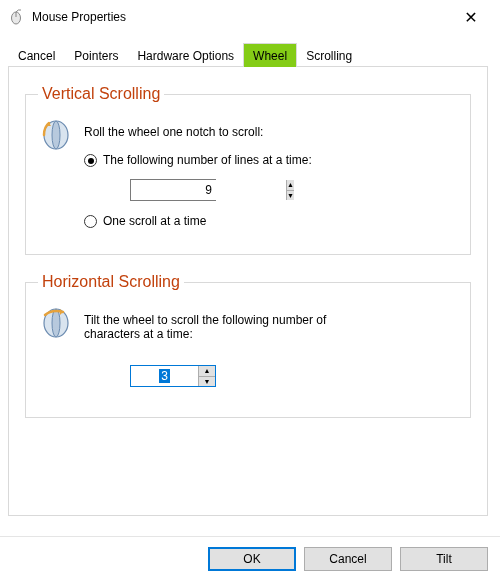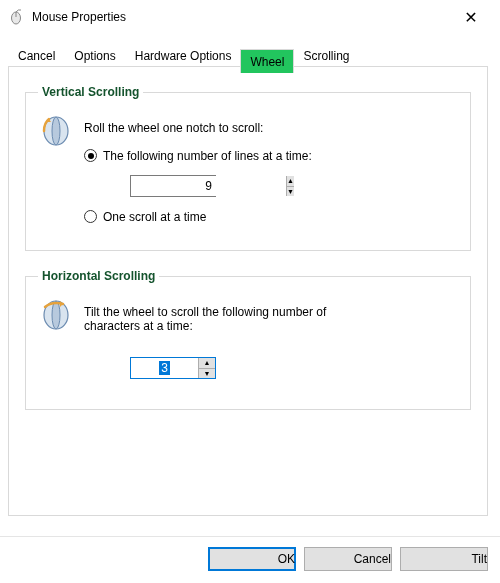--- a/index.html
+++ b/index.html
@@ -5,40 +5,40 @@
   * { box-sizing: border-box; font-family: "Segoe UI", Tahoma, sans-serif; }
   body { margin: 0; background: #fff; width: 500px; height: 583px; overflow: hidden; }
   .window { width: 500px; height: 583px; background: #fff; display: flex; flex-direction: column; }
   .titlebar { height: 34px; display: flex; align-items: center; padding: 0 6px 0 8px; }
   .titlebar .icon { width: 16px; height: 16px; margin-right: 8px; }
   .titlebar .title { font-size: 12px; color: #000; flex: 1; }
   .titlebar .close { width: 46px; height: 30px; display: flex; align-items: center; justify-content: center; }
   .content { flex: 1; padding: 8px 12px 0 8px; }
   .tabs { display: flex; align-items: flex-end; position: relative; z-index: 2; }
   .tab { font-size: 12px; padding: 4px 9px 3px 9px; border: 1px solid transparent; border-bottom: none; color: #000; cursor: default; margin-right: -1px; background: transparent; }
-  .tab.active { border-color: #d9d9d9; background: #22c55e; position: relative; top: 7px; padding-top: 5px; padding-bottom: 4px; }
+  .tab.active { border-color: #d9d9d9; background: #84cc16; position: relative; top: 1px; padding-top: 5px; padding-bottom: 4px; }
   .tab-panel { border: 1px solid #d9d9d9; background: #fff; padding: 18px 16px 16px 16px; height: 450px; position: relative; z-index: 1; }
   fieldset { border: 1px solid #d9d9d9; margin: 0 0 18px 0; padding: 12px 12px 20px 12px; }
-  legend { font-size: 12px; color: #14532d; padding: 0 4px; font-weight: bold; }
+  legend { font-size: 16px; color: #c2410c; padding: 0 4px; }
   .group-body { display: flex; align-items: flex-start; }
   .group-icon { width: 36px; height: 36px; flex-shrink: 0; margin-right: 10px; margin-top: 2px; }
   .group-text { flex: 1; font-size: 12px; color: #000; }
   .desc { margin: 10px 0 14px 0; }
-  .radio-row { display: flex; align-items: flex-start; margin: 3px 0 6px 0; }
+  .radio-row { display: flex; align-items: flex-end; margin: 3px 0 6px 0; }
   .radio { width: 13px; height: 13px; border: 1px solid #333; border-radius: 50%; margin-right: 6px; display: inline-flex; align-items: center; justify-content: center; flex-shrink: 0; }
   .radio.checked::after { content: ""; width: 6px; height: 6px; border-radius: 50%; background: #000; display: block; }
   .spinner { display: inline-flex; align-items: stretch; border: 1px solid #7a7a7a; height: 22px; width: 86px; margin-left: 46px; margin-top: 6px; margin-bottom: 10px; }
   .spinner .val { flex: 1; text-align: center; font-size: 12px; border: none; outline: none; background: #fff; padding: 0; }
   .spinner .arrows { width: 17px; border-left: 1px solid #adadad; display: flex; flex-direction: column; }
   .spinner .arrow { flex: 1; background: #e1e1e1; display: flex; align-items: center; justify-content: center; font-size: 7px; color: #000; }
   .spinner .arrow:first-child { border-bottom: 1px solid #adadad; }
   .spinner.focused { border-color: #0078d7; }
   .sep { height: 1px; background: #e5e5e5; margin-right: -12px; margin-left: -8px; }
   .buttons { display: flex; justify-content: flex-end; padding: 10px 12px 12px 12px; gap: 8px; }
-  .btn { width: 88px; height: 24px; font-size: 12px; background: #e1e1e1; border: 1px solid #adadad; text-align: right; line-height: 22px; cursor: default; }
+  .btn { width: 88px; height: 24px; font-size: 12px; background: #e1e1e1; border: 1px solid #adadad; text-align: center; line-height: 22px; cursor: default; }
   .btn.default { border: 1px solid #0078d7; box-shadow: inset 0 0 0 1px #0078d7; }
 </style>
 </head>
 <body>
 
 <div class="window">
   <div class="titlebar">
     <span class="icon">
       <svg viewBox="0 0 16 16">
           <ellipse cx="8" cy="9" rx="4.5" ry="6" fill="#e8e8e8" stroke="#888" stroke-width="1"></ellipse>
@@ -48,21 +48,21 @@
     </span>
     <span class="title">Mouse Properties</span>
     <div class="close">
       <span>✕</span>
     </div>
   </div>
 
   <div class="content">
     <div class="tabs">
       <div class="tab">Cancel</div>
-      <div class="tab">Options</div>
+      <div class="tab">Pointers</div>
       <div class="tab">Hardware Options</div>
       <div class="tab active">Wheel</div>
       <div class="tab">Scrolling</div>
     </div>
 
     <div class="tab-panel">
 
       <fieldset>
         <legend>Vertical Scrolling</legend>
         <div class="group-body">

